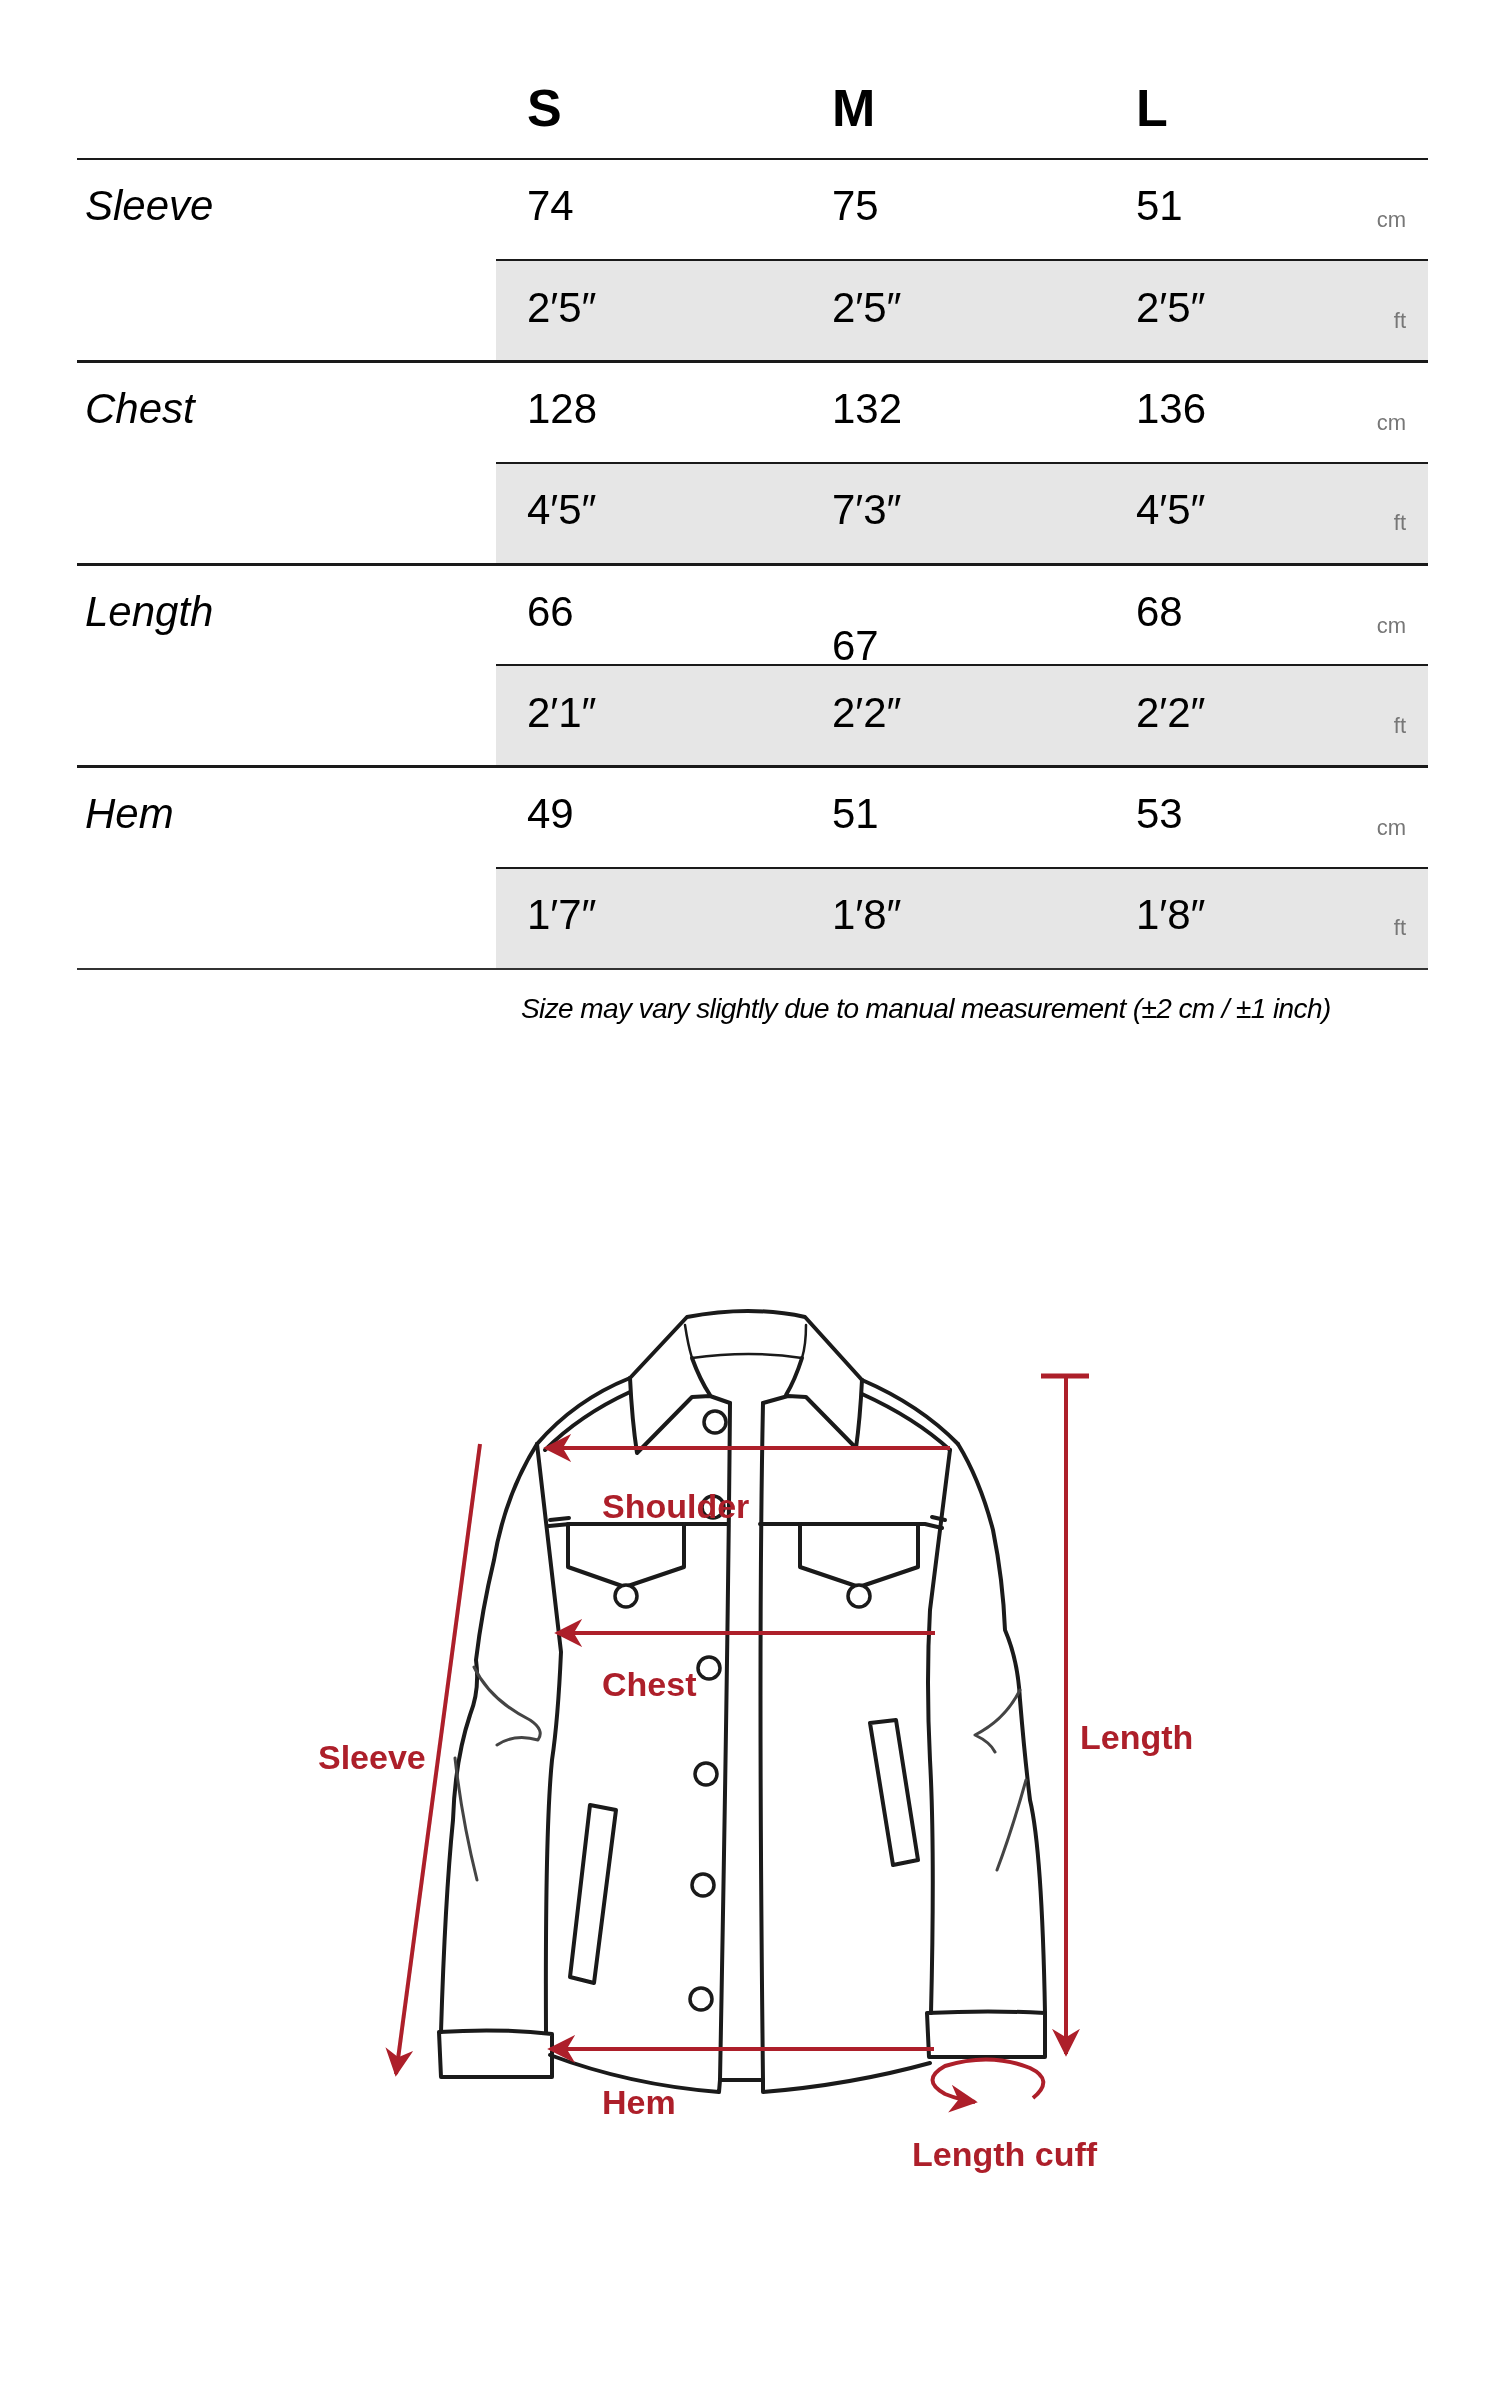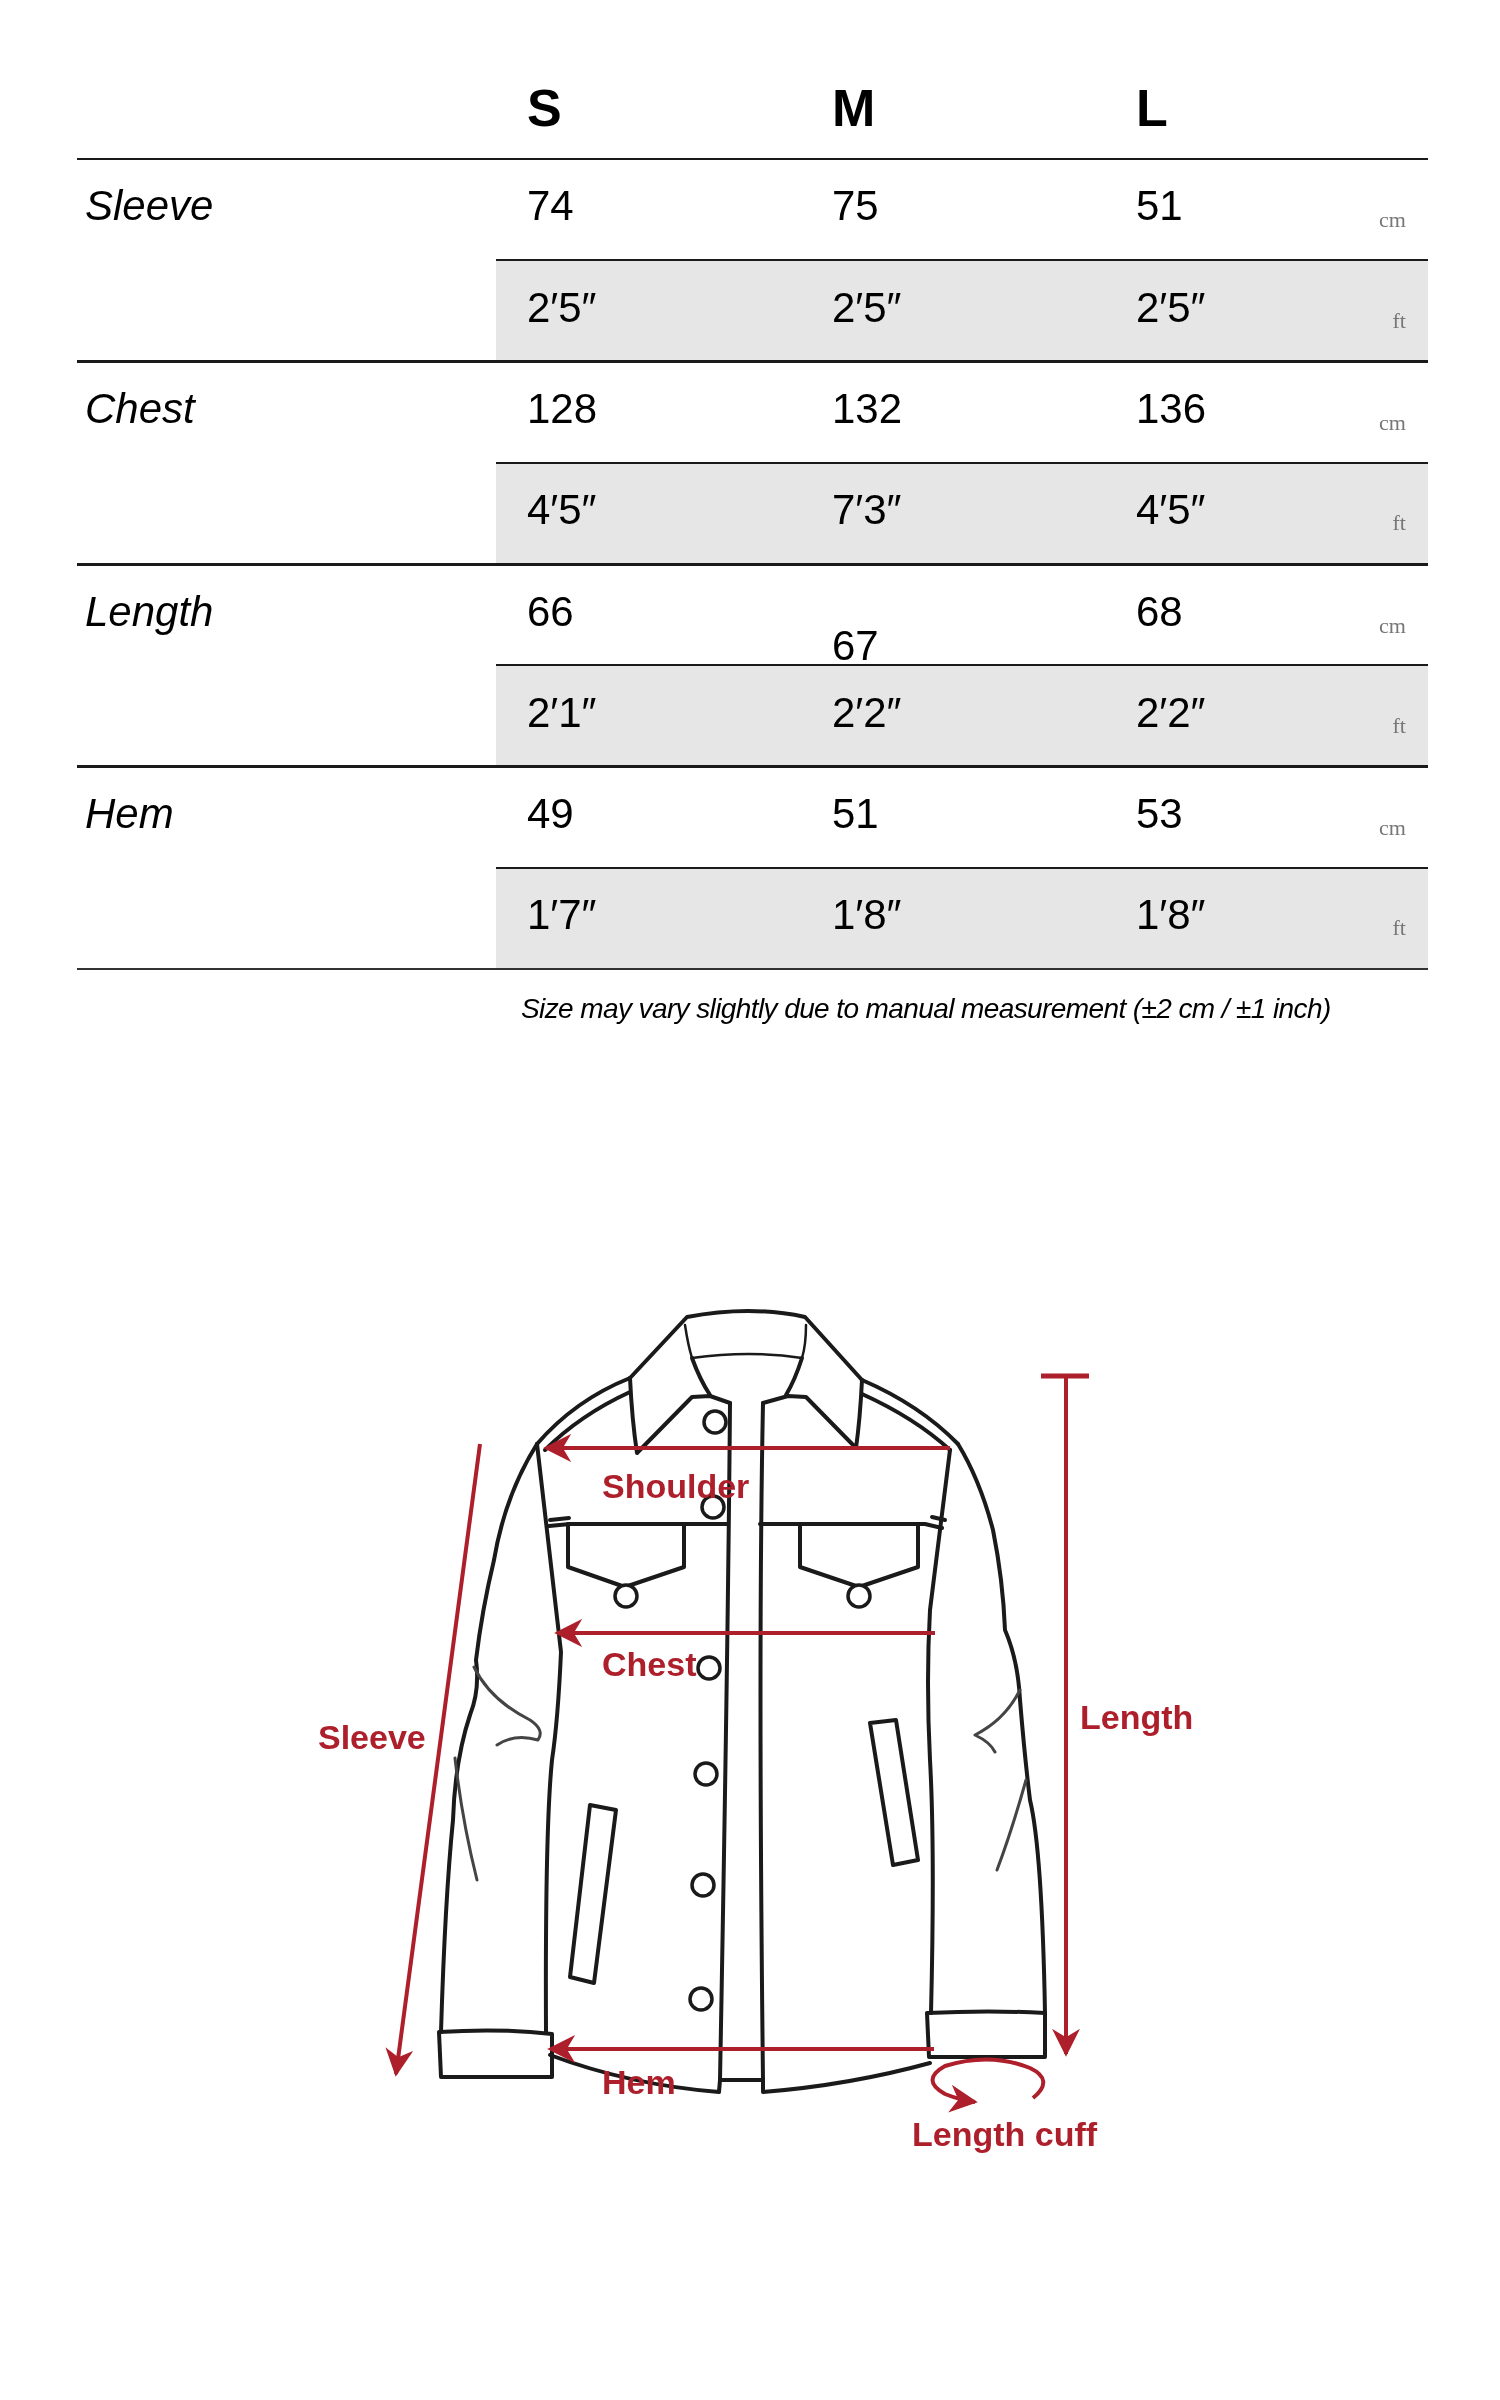--- a/index.html
+++ b/index.html
@@ -3,24 +3,24 @@
 <meta charset="utf-8">
 <style>
   html, body { margin: 0; padding: 0; background: #ffffff; }
   body { width: 1500px; height: 2400px; position: relative; overflow: hidden; font-family: "Liberation Sans", sans-serif; color: #000; }
   .table { position: absolute; left: 77px; top: 0; width: 1351px; height: 1000px; }
   .hdr { position: absolute; top: 78px; font-weight: bold; font-size: 52px; line-height: 60px; }
   .rule { position: absolute; height: 2px; background: #1a1a1a; }
   .grey { position: absolute; left: 419px; width: 932px; height: 100px; background: #e6e6e6; }
   .label { position: absolute; left: 8px; font-style: italic; font-size: 42px; line-height: 48px; }
   .val { position: absolute; font-size: 42px; line-height: 48px; }
-  .unit { position: absolute; right: 22px; font-size: 22px; color: #777; line-height: 26px; font-family: Liberation Serif, serif; }
+  .unit { position: absolute; right: 22px; font-size: 22px; color: #777; line-height: 26px; }
   .note { position: absolute; left: 521px; top: 992px; font-style: italic; font-size: 28px; line-height: 34px; color: #000000; letter-spacing: -0.6px; }
   .diagram { position: absolute; left: 0; top: 1280px; width: 1500px; height: 950px; }
-  .dlabel { position: absolute; font-weight: bold; font-size: 34px; line-height: 40px; color: #ad1f2a; white-space: nowrap; }
+  .dlabel { position: absolute; font-weight: bold; font-size: 34px; line-height: 40px; color: #ad1f2a; white-space: nowrap; margin-top: 20px; }
 </style>
 </head>
 <body>
 
 <div class="table">
 
   <div class="hdr" style="left:450px">S</div>
   <div class="hdr" style="left:755px">M</div>
   <div class="hdr" style="left:1059px">L</div>
 

